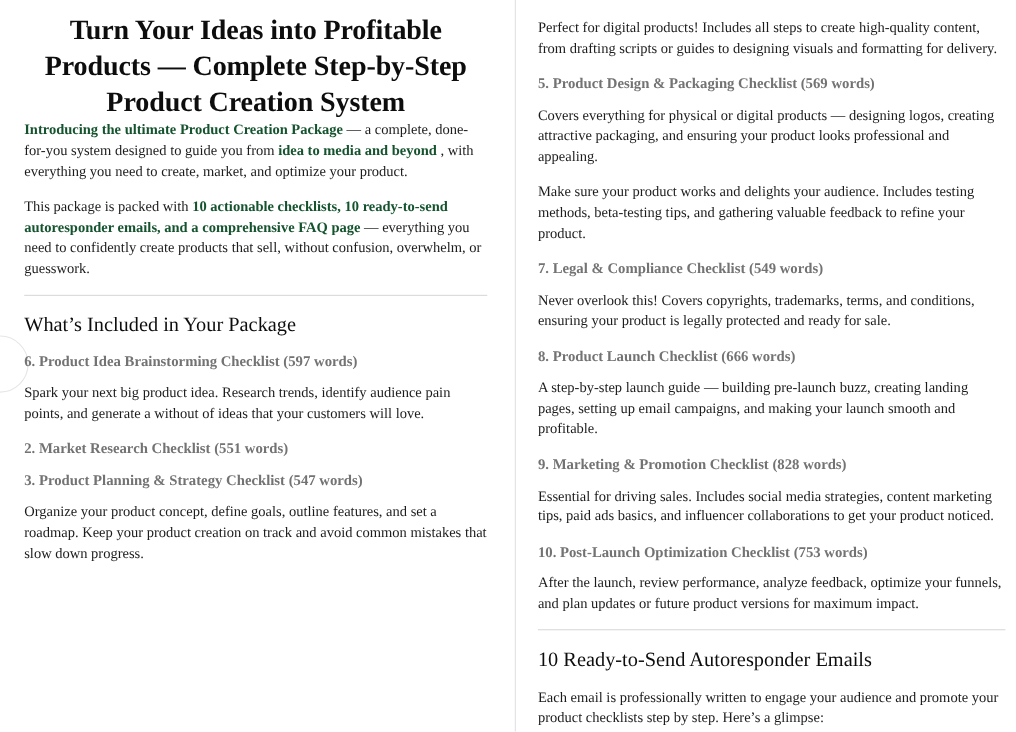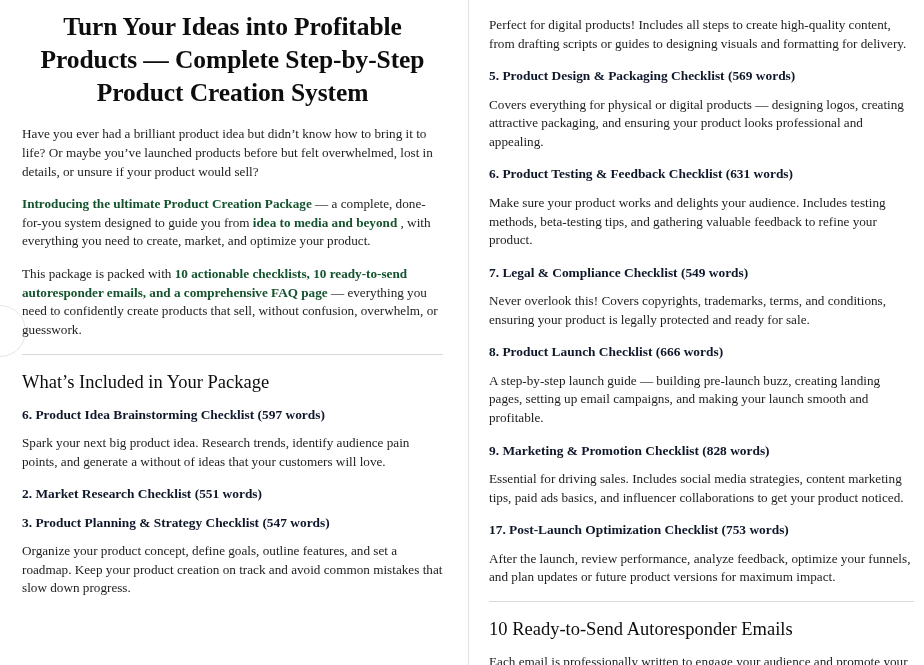--- a/index.html
+++ b/index.html
@@ -68,21 +68,21 @@
     margin: 0 0 12px 0;
     line-height: 1.25;
     color: #0d0d0d;
   }
 
   h3.item {
     font-size: 13.4px;
     font-weight: bold;
     margin: 0 0 11px 0;
     line-height: 1.3;
-    color: #0f172a;
+    color: #737373;
   }
 
   hr.rule {
     border: none;
     border-top: 1px solid #d9d9dc;
     margin: 12px 0 16px 0;
     height: 0;
   }
   .rule-right { margin: 14px 0 20px 0; }
 
@@ -102,23 +102,20 @@
 <body>
 
 <div class="page">
 
   <div class="corner-arc"></div>
 
   <div class="col col-left">
 
     <h1 class="doc-title">Turn Your Ideas into Profitable Products — Complete Step-by-Step Product Creation System</h1>
 
-    <p class="body first-body">
-      <span>Have you ever had a brilliant product idea but didn’t know how to bring it to life? Or maybe you’ve launched products before but felt overwhelmed, lost in details, or unsure if your product would sell?</span>
-    </p>
 
     <p class="body">
       <b>Introducing the ultimate Product Creation Package</b>
       <span> — a complete, done-for-you system designed to guide you from </span>
       <b>idea to media and beyond</b>
       <span>, with everything you need to create, market, and optimize your product.</span>
     </p>
 
     <p class="body">
       <span>This package is packed with </span>
@@ -142,33 +139,32 @@
 
   <div class="col-divider"></div>
 
   <div class="col col-right">
 
     <p class="body first-body">Perfect for digital products! Includes all steps to create high-quality content, from drafting scripts or guides to designing visuals and formatting for delivery.</p>
 
     <h3 class="item">5. Product Design &amp; Packaging Checklist (569 words)</h3>
     <p class="body">Covers everything for physical or digital products — designing logos, creating attractive packaging, and ensuring your product looks professional and appealing.</p>
 
-    <h3 class="item">6. Product Testing &amp; Feedback Checklist (631 words)</h3>
     <p class="body">Make sure your product works and delights your audience. Includes testing methods, beta-testing tips, and gathering valuable feedback to refine your product.</p>
 
     <h3 class="item">7. Legal &amp; Compliance Checklist (549 words)</h3>
     <p class="body">Never overlook this! Covers copyrights, trademarks, terms, and conditions, ensuring your product is legally protected and ready for sale.</p>
 
     <h3 class="item">8. Product Launch Checklist (666 words)</h3>
     <p class="body">A step-by-step launch guide — building pre-launch buzz, creating landing pages, setting up email campaigns, and making your launch smooth and profitable.</p>
 
     <h3 class="item">9. Marketing &amp; Promotion Checklist (828 words)</h3>
     <p class="body">Essential for driving sales. Includes social media strategies, content marketing tips, paid ads basics, and influencer collaborations to get your product noticed.</p>
 
-    <h3 class="item">17. Post-Launch Optimization Checklist (753 words)</h3>
+    <h3 class="item">10. Post-Launch Optimization Checklist (753 words)</h3>
     <p class="body">After the launch, review performance, analyze feedback, optimize your funnels, and plan updates or future product versions for maximum impact.</p>
 
     <hr class="rule rule-right">
 
     <h2 class="section">10 Ready-to-Send Autoresponder Emails</h2>
 
     <p class="body">Each email is professionally written to engage your audience and promote your product checklists step by step. Here’s a glimpse:</p>
 
   </div>
 

